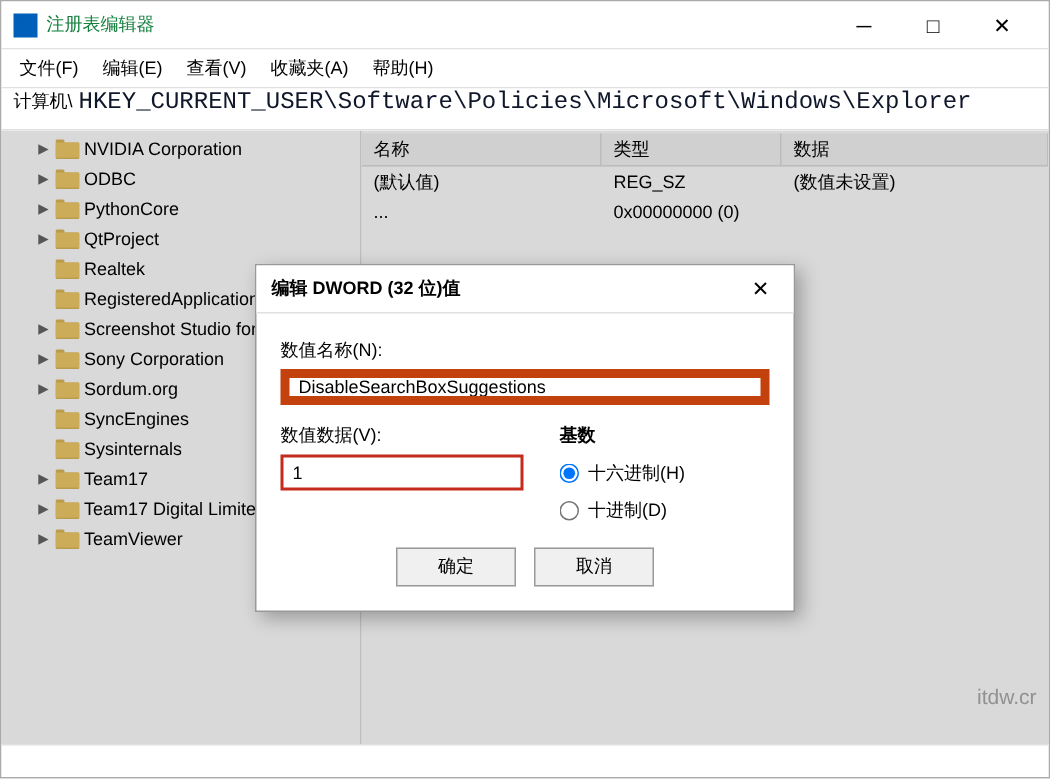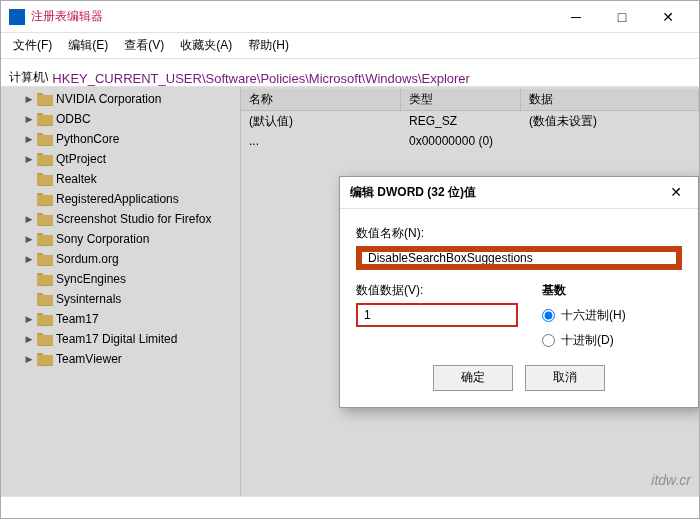--- a/index.html
+++ b/index.html
@@ -37,21 +37,21 @@
       height: 16px;
       margin-right: 6px;
       background: #005fb8;
       display: flex;
       align-items: center;
       justify-content: center;
     }
     .title-bar-icon svg { width: 14px; height: 14px; }
     .title-bar-text {
       font-size: 12px;
-      color: #be185d;
+      color: #15803d;
       flex: 1;
     }
     .title-bar-buttons {
       display: flex;
       gap: 0;
     }
     .title-btn {
       width: 46px;
       height: 32px;
       display: flex;
@@ -78,36 +78,37 @@
       padding: 2px 8px;
       cursor: pointer;
       font-size: 12px;
       color: #000;
     }
 
     
     .address-bar {
       height: 28px;
       display: flex;
-      align-items: flex-end;
+      align-items: flex-start;
       padding: 0 8px;
       border-bottom: 1px solid #e0e0e0;
       flex-shrink: 0;
       background: #fff;
       gap: 4px;
     }
     .address-label {
       font-size: 12px;
       color: #000;
       white-space: nowrap;
     }
     .address-value {
-      font-size: 13px;
-      color: #701a75;
+      font-size: 16px;
+      color: #0f172a;
       flex: 1;
+      font-family: Liberation Mono, monospace;
     }
 
     
     .main-content {
       display: flex;
       flex: 1;
       overflow: hidden;
       position: relative;
     }
 
@@ -206,21 +207,21 @@
       color: #000;
     }
 
     
     .modal-overlay {
       position: absolute;
       top: 0; left: 0; right: 0; bottom: 0;
       background: rgba(0,0,0,0.15);
       display: flex;
       align-items: center;
-      justify-content: flex-end;
+      justify-content: center;
       z-index: 100;
     }
 
     
     .dialog {
       background: #fff;
       border: 1px solid #999;
       box-shadow: 4px 4px 12px rgba(0,0,0,0.3);
       width: 360px;
       padding: 0;
@@ -328,25 +329,24 @@
       cursor: pointer;
       display: flex;
       align-items: center;
       justify-content: center;
       font-family: "Microsoft YaHei", "SimHei", sans-serif;
     }
 
     
     .watermark {
       position: absolute;
-      bottom: 8px;
+      bottom: 24px;
       right: 8px;
       font-size: 14px;
       color: rgba(150,150,150,0.8);
-      font-style: italic;
       z-index: 5;
     }
   </style>
 </head>
 <body>
 
 <div class="window">
 
   <div class="title-bar">
     <div class="title-bar-icon">

